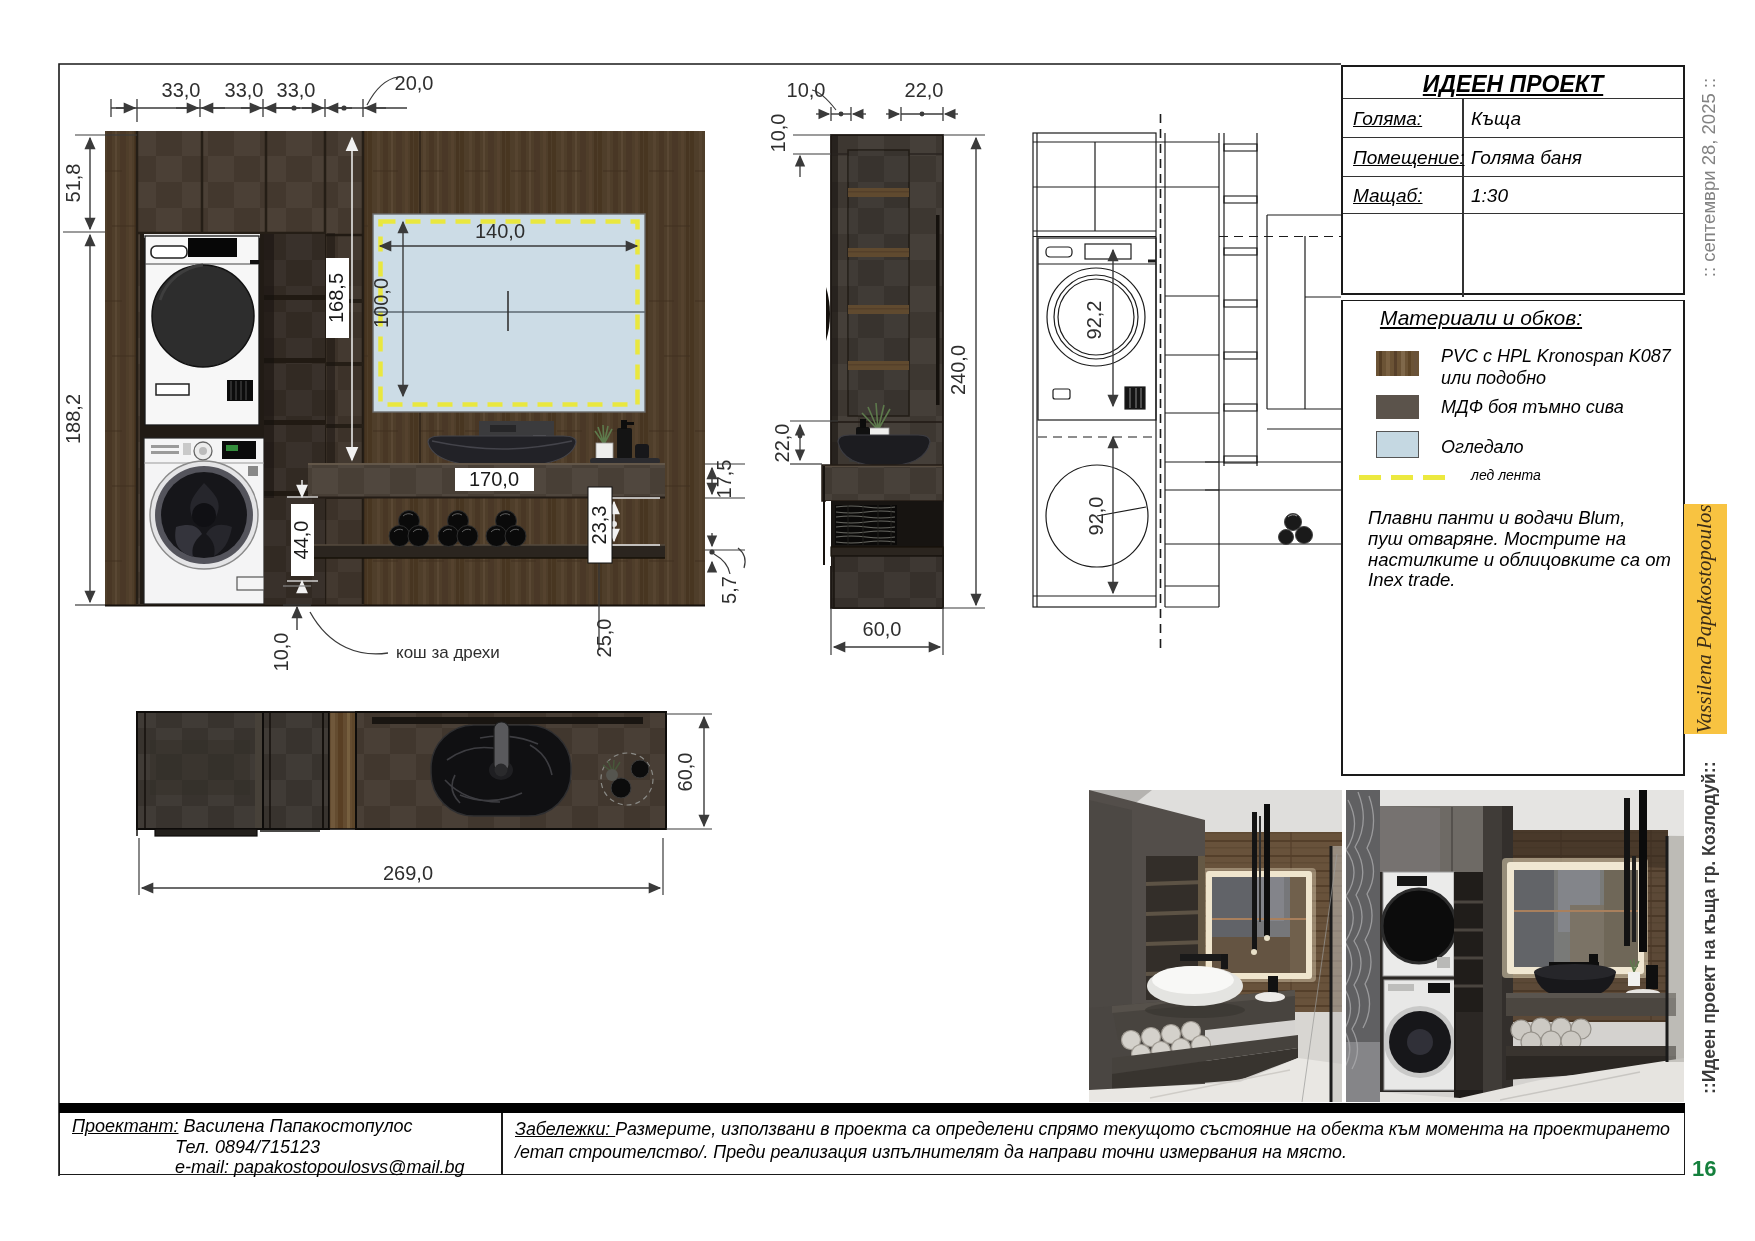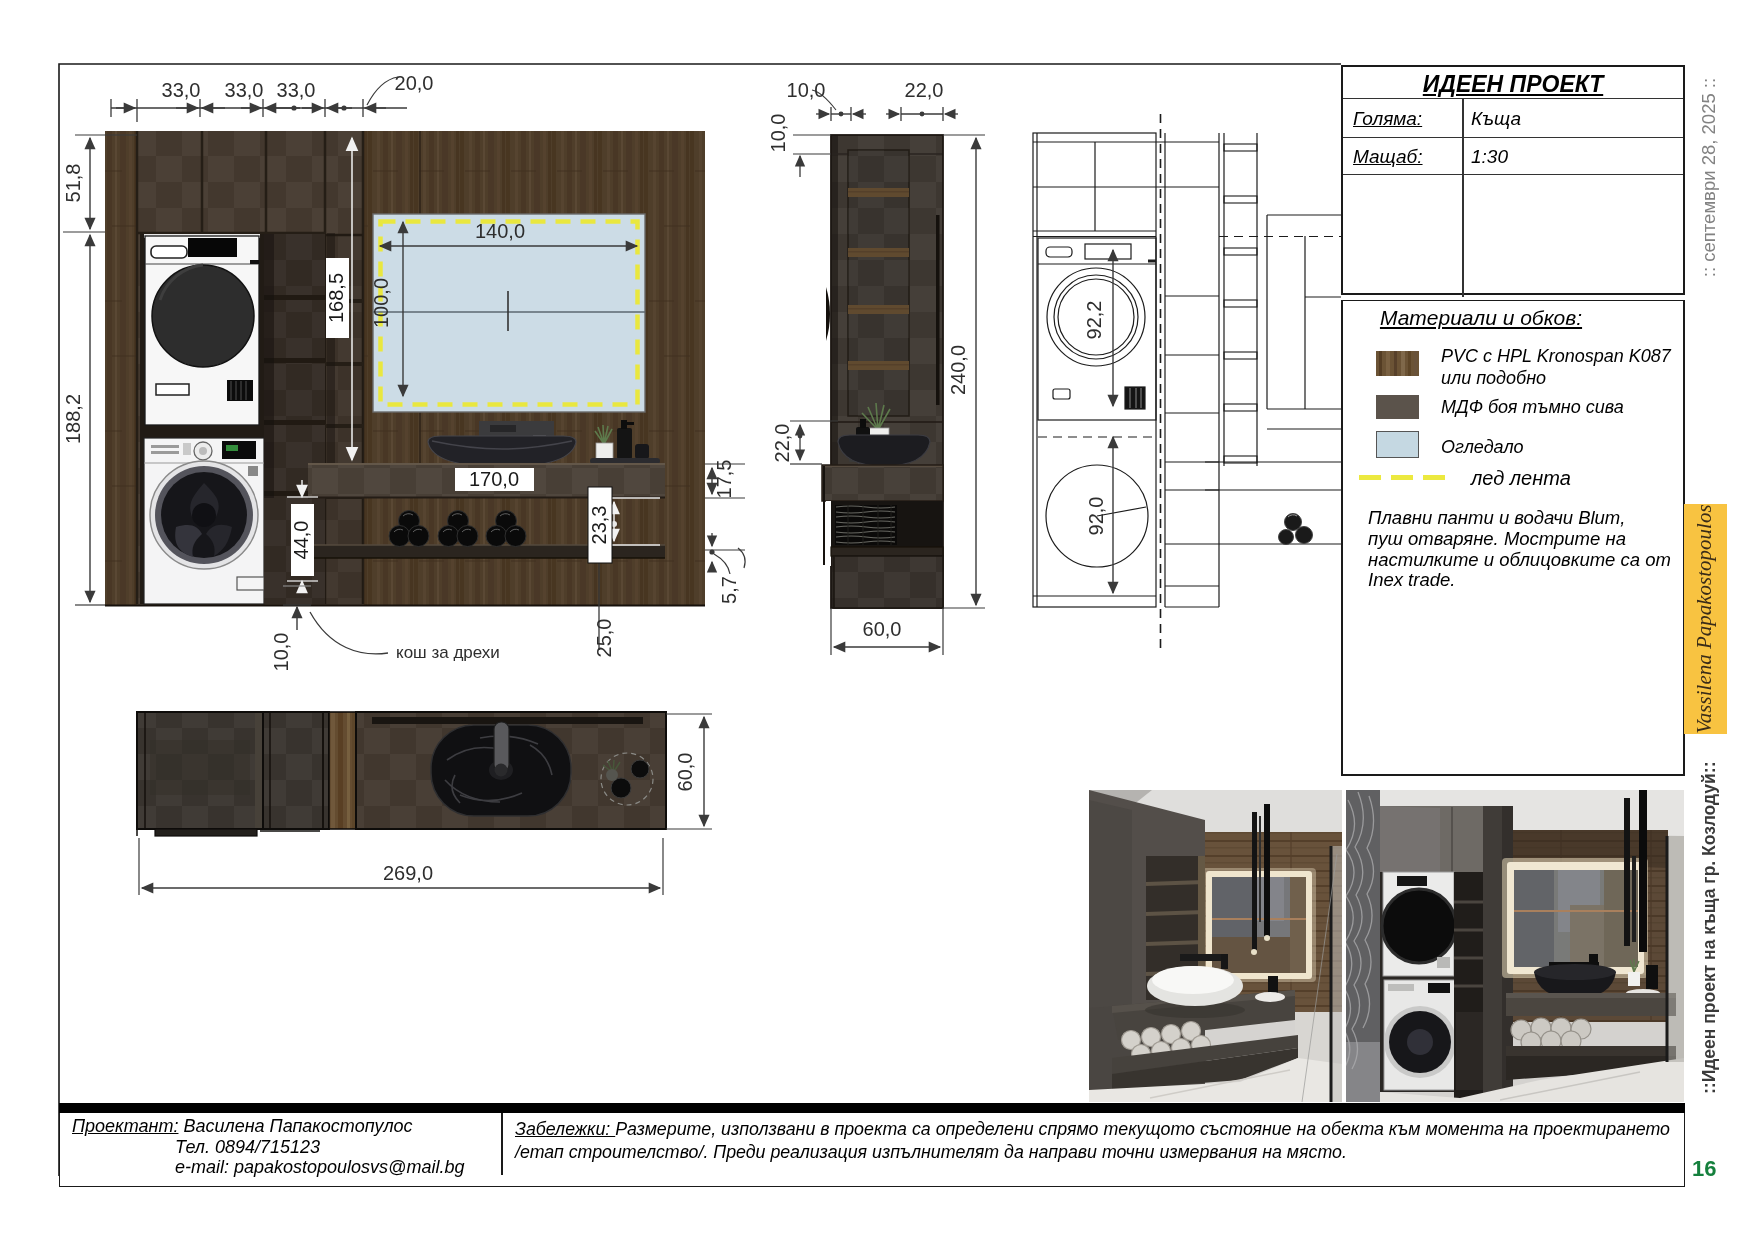--- a/index.html
+++ b/index.html
@@ -789,20 +789,24 @@
 
   <div style="height:32px;border-bottom:1.5px solid #333;text-align:center;font-size:23px;font-weight:bold;font-style:italic;padding-top:4px;"><span style="text-decoration:underline;">ИДЕЕН ПРОЕКТ</span></div>
   <div style="position:absolute;left:119px;top:32px;width:1.5px;height:198px;background:#333;"></div>
 
   <div style="position:relative;height:39px;border-bottom:1.5px solid #333;font-size:19px;font-style:italic;line-height:39px;">
       <span style="text-decoration:underline;position:absolute;left:10px;">Голяма:</span>
       <span style="position:absolute;left:128px;">Къща</span>
     </div>
 
 
+  <div style="position:relative;height:39px;border-bottom:1.5px solid #333;font-size:19px;font-style:italic;line-height:39px;">
+      <span style="text-decoration:underline;position:absolute;left:10px;">Помещение:</span>
+      <span style="position:absolute;left:128px;">Голяма баня</span>
+    </div>
 
   <div style="position:relative;height:37px;border-bottom:1.5px solid #333;font-size:19px;font-style:italic;line-height:37px;">
       <span style="text-decoration:underline;position:absolute;left:10px;">Мащаб:</span>
       <span style="position:absolute;left:128px;">1:30</span>
     </div>
 </div>
 
 <div class="abs" style="left:1341px;top:300px;width:344px;height:476px;border:2px solid #1a1a1a;border-top-width:1.5px;background:#fff;">
 
   <div style="text-align:center;font-size:21px;font-style:italic;margin-top:5px;padding-right:64px;"><span style="text-decoration:underline;">Материали и  обков:</span></div>
@@ -819,41 +823,41 @@
 
   <div style="position:absolute;left:33px;top:94px;width:43px;height:24px;background:#5b534b;"></div>
   <div style="position:absolute;left:98px;top:96px;font-size:18px;font-style:italic;">МДФ боя тъмно сива</div>
 
   <div style="position:absolute;left:33px;top:130px;width:43px;height:27px;background:#c5d8e2;border:1px solid #555;"></div>
   <div style="position:absolute;left:98px;top:136px;font-size:18px;font-style:italic;">Огледало</div>
 
   <div style="position:absolute;left:16px;top:174px;width:22px;height:5px;background:#ece93f;"></div>
   <div style="position:absolute;left:48px;top:174px;width:22px;height:5px;background:#ece93f;"></div>
   <div style="position:absolute;left:80px;top:174px;width:22px;height:5px;background:#ece93f;"></div>
-  <div style="position:absolute;left:128px;top:166px;font-size:20px;font-style:italic;">лед лента</div>
+  <div style="position:absolute;left:128px;top:166px;font-size:14px;font-style:italic;">лед лента</div>
 
   <div style="position:absolute;left:25px;top:207px;width:312px;font-size:18.5px;font-style:italic;line-height:20.8px;">Плавни панти и водачи Blum,<br>пуш отваряне. Мострите на<br>настилките и облицовките са от<br>Inex trade.</div>
 </div>
 
 <div class="abs" style="left:1698px;top:55px;width:30px;height:245px;">
   <div style="transform:rotate(-90deg) translate(-245px,0);transform-origin:0 0;width:245px;font-size:18.5px;color:#828282;text-align:center;white-space:nowrap;">::  септември 28, 2025  ::</div>
 </div>
 
 <div class="abs" style="left:1684px;top:504px;width:43px;height:230px;background:#f8c341;overflow:hidden;">
   <div style="transform:rotate(-90deg) translate(-230px,0);transform-origin:0 0;width:230px;height:43px;font-family:'Liberation Serif',serif;font-style:italic;font-size:21px;color:#3a2c18;text-align:center;line-height:40px;">Vassilena Papakostopoulos</div>
 </div>
 
 <div class="abs" style="left:1699px;top:786px;width:30px;height:308px;">
   <div style="transform:rotate(-90deg) translate(-308px,0);transform-origin:0 0;width:308px;font-size:17.5px;font-weight:bold;color:#3a3a3a;text-align:center;white-space:nowrap;">::Идеен проект на къща гр. Козлодуй::</div>
 </div>
 
 <div class="abs" style="left:1692px;top:1156px;font-size:22px;font-weight:bold;color:#15803d;">16</div>
 
 <div class="abs" style="left:59px;top:1103px;width:1626px;height:10px;background:#000;"></div>
 
-<div class="abs" style="left:59px;top:1113px;width:1626px;height:74px;border-bottom:1.6px solid #1a1a1a;border-left:1.6px solid #1a1a1a;border-right:1.6px solid #1a1a1a;background:#fff;">
+<div class="abs" style="left:59px;top:1113px;width:1626px;height:62px;border-bottom:1.6px solid #1a1a1a;border-left:1.6px solid #1a1a1a;border-right:1.6px solid #1a1a1a;background:#fff;">
 
   <div style="position:absolute;left:12px;top:3px;font-size:18px;font-style:italic;line-height:20.5px;"><span style="text-decoration:underline;">Проектант:</span> Василена Папакостопулос<br><span style="margin-left:103px;">Тел. 0894/715123</span><br><span style="margin-left:103px;">e-mail: papakostopoulosvs@mail.bg</span></div>
 
   <div style="position:absolute;left:441px;top:0px;width:1.6px;height:62px;background:#1a1a1a;"></div>
 
   <div style="position:absolute;left:455px;top:5px;width:1190px;font-size:17.8px;font-style:italic;line-height:23px;"><span style="text-decoration:underline;">Забележки: </span>Размерите, използвани в проекта са определени спрямо текущото състояние на обекта към момента на проектирането<br>/етап строителство/. Преди реализация изпълнителят да направи точни измервания на място.</div>
 </div>
 
 </body></html>

